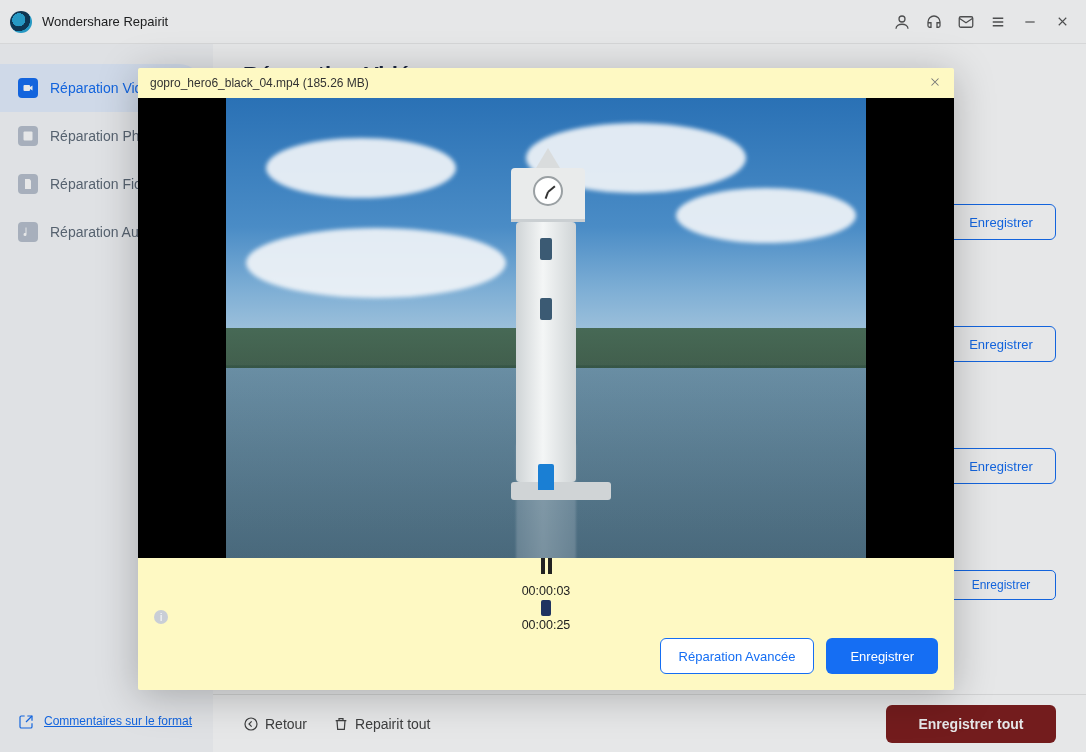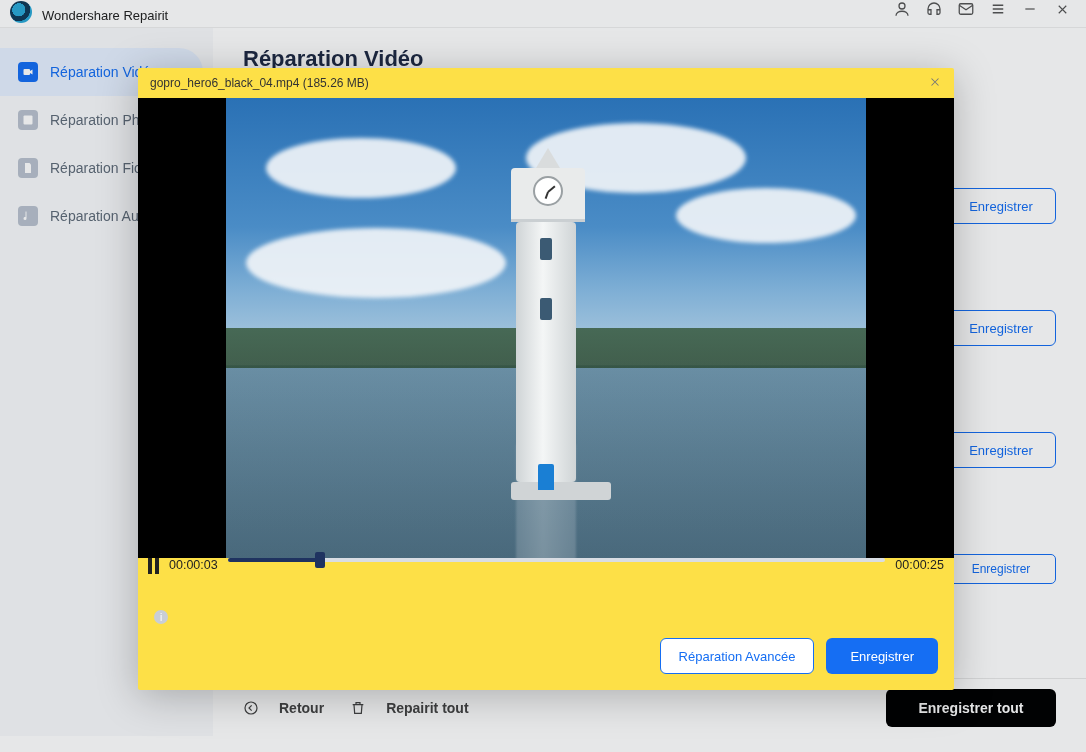--- a/index.html
+++ b/index.html
@@ -1,19 +1,19 @@
 <!DOCTYPE html>
 <html><head>
   <meta charset="utf-8">
   <style>
     * { margin:0; padding:0; box-sizing:border-box; font-family:"Segoe UI",Arial,sans-serif; }
     body { width:1086px; height:752px; background:#fff; overflow:hidden; position:relative; }
 
     
-    .titlebar { height:28px; display:flex; align-items:flex-end; padding:4px 10px; border-bottom:1px solid #eee; }
+    .titlebar { height:44px; display:flex; align-items:center; padding:4px 10px; border-bottom:1px solid #eee; }
     .titlebar .logo { width:22px; height:22px; border-radius:50%; background:radial-gradient(circle at 40% 40%,#2aa8d6 35%,#0f3a5a 36%,#0f3a5a 60%,#2aa8d6 61%); margin-right:10px; }
     .titlebar .name { font-size:13px; color:#222; }
     .titlebar .spacer { flex:1; }
     .tb-btn { width:28px; height:28px; display:flex; align-items:center; justify-content:center; margin-left:4px; color:#555; cursor:pointer; }
 
     
     .wrap { display:flex; height:calc(100% - 44px); }
     .sidebar { width:213px; background:#f8f9fb; display:flex; flex-direction:column; padding-top:20px; }
     .side-item { height:48px; display:flex; align-items:center; padding:0 18px; font-size:14px; color:#5f6b79; gap:12px; cursor:pointer; }
     .side-item .ico { width:20px; height:20px; border-radius:4px; background:#b9c1ce; display:flex; align-items:center; justify-content:center; }
@@ -22,27 +22,27 @@
     .sidebar .grow { flex:1; }
     .side-foot { display:flex; align-items:flex-start; gap:10px; padding:14px 18px 22px; font-size:12px; color:#156ef3; text-decoration:underline; cursor:pointer; }
 
     .main { flex:1; position:relative; padding:18px 30px; }
     .page-title { font-size:22px; font-weight:600; color:#1f2a44; }
 
     .filelist { position:absolute; top:160px; right:30px; left:30px; display:flex; flex-direction:column; gap:86px; align-items:flex-end; }
     .save-btn { width:110px; height:36px; border:1px solid #156ef3; color:#156ef3; background:#fff; border-radius:6px; font-size:13px; cursor:pointer; }
 
     .bottombar { position:absolute; left:0; right:0; bottom:0; height:58px; border-top:1px solid #e8e8e8; display:flex; align-items:center; padding:0 30px; gap:26px; }
-    .txtbtn { display:flex; align-items:center; gap:20px; font-size:14px; color:#444; cursor:pointer;font-weight:bold; }
+    .txtbtn { display:flex; align-items:center; gap:6px; font-size:14px; color:#444; cursor:pointer; }
     .bottombar .spacer { flex:1; }
-    .saveall { background:#000000; color:#fff; border:none; width:170px; height:38px; border-radius:6px; font-size:14px; font-weight:600; cursor:pointer; }
+    .saveall { background:#7f1d1d; color:#fff; border:none; width:170px; height:38px; border-radius:6px; font-size:14px; font-weight:600; cursor:pointer; }
 
     
     .overlay { position:absolute; inset:0; background:rgba(10,15,30,0.10); }
-    .modal { position:absolute; left:138px; top:68px; width:816px; background:#fde047; border-radius:2px; box-shadow:0 6px 40px rgba(0,0,0,0.25); display:flex; flex-direction:column; }
+    .modal { position:absolute; left:138px; top:68px; width:816px; background:#fef9c3; border-radius:2px; box-shadow:0 6px 40px rgba(0,0,0,0.25); display:flex; flex-direction:column; }
     .modal-head { height:30px; display:flex; align-items:center; padding:0 12px; font-size:12px; color:#333; }
     .modal-head .spacer { flex:1; }
     .modal-close { cursor:pointer; color:#777; }
 
     .video { height:460px; background:#000; display:flex; align-items:center; justify-content:center; overflow:hidden; }
     .scene { width:640px; height:460px; position:relative; background:linear-gradient(#2a71b5 0%,#4a8cc6 28%,#7fafd5 42%,#b6cfe0 58%,#6a8fa5 58.2%,#4f7185 100%); }
     .cloud { position:absolute; background:#f0f4f8; border-radius:50%; filter:blur(2px); opacity:.92; }
     .shore { position:absolute; bottom:0; left:0; right:0; height:200px; background:linear-gradient(rgba(255,255,255,0) 0%,rgba(90,120,140,.1) 15%,rgba(55,80,95,.25) 100%); }
     .trees { position:absolute; top:50%; left:0; right:0; height:40px; background:linear-gradient(#385a3e,#2c4a32); opacity:.85; }
     .tower { position:absolute; left:50%; transform:translateX(-50%); top:70px; width:70px; }
@@ -51,21 +51,21 @@
     .t-top:before { content:''; position:absolute; left:50%; top:-20px; transform:translateX(-50%); width:0; height:0; border-left:12px solid transparent; border-right:12px solid transparent; border-bottom:20px solid #d9dcdd; }
     .clock { position:absolute; top:8px; left:50%; transform:translateX(-50%); width:30px; height:30px; border-radius:50%; background:#fff; border:2px solid #9aa0a3; }
     .clock:before,.clock:after { content:''; position:absolute; left:50%; top:50%; background:#333; transform-origin:left center; height:2px; }
     .clock:before { width:9px; transform:rotate(-40deg); }
     .clock:after { width:7px; transform:rotate(110deg); }
     .t-win { position:absolute; left:50%; transform:translateX(-50%); width:12px; height:22px; background:#3b5a73; border-radius:2px; }
     .t-door { position:absolute; left:50%; transform:translateX(-50%); bottom:10px; width:16px; height:26px; background:#1a7fd4; border-radius:2px 2px 0 0; }
     .t-base { width:100px; height:18px; margin:0 auto; background:#d0d4d6; border-radius:3px; }
     .refl { position:absolute; left:50%; transform:translateX(-50%) scaleY(-1); top:345px; width:60px; height:150px; background:linear-gradient(90deg,#9fb0bc 0%,#d5dee3 45%,#9fb0bc 100%); opacity:.35; filter:blur(1px); border-radius:4px; }
 
-    .controls { display:flex; align-items:flex-start; height:42px; padding:0 10px; gap:10px; font-size:12.5px; color:#222; }
+    .controls { display:flex; align-items:center; height:42px; padding:0 2px; gap:10px; font-size:12.5px; color:#222;flex-direction:column; }
     .pause { cursor:pointer; display:flex; gap:3px; }
     .pause span { width:4px; height:16px; background:#222; }
     .track { flex:1; height:4px; background:#d9dde3; border-radius:2px; position:relative; }
     .track .prog { position:absolute; left:0; top:0; bottom:0; width:14%; background:#1f3360; border-radius:2px; }
     .track .thumb { position:absolute; top:50%; left:14%; transform:translate(-50%,-50%); width:10px; height:16px; background:#1f3360; border-radius:2px; }
 
     .msg { display:flex; align-items:flex-start; gap:10px; padding:8px 16px 4px; font-size:12px; color:#555; line-height:1.5; }
     .msg .info { width:14px; height:14px; border-radius:50%; background:#c9ced6; color:#fff; font-size:10px; display:flex; align-items:center; justify-content:center; flex-shrink:0; margin-top:2px; }
     .msg a { color:#156ef3; text-decoration:underline; cursor:pointer; }
     .modal-actions { display:flex; justify-content:flex-end; gap:12px; padding:10px 16px 16px; }
@@ -144,20 +144,28 @@
     </div>
     <div class="side-item">
       <div class="ico">
           <svg width="12" height="12" viewBox="0 0 24 24" fill="#fff">
             <path d="M9 3v14a3 3 0 11-2-2.8V3h2z"></path>
           </svg>
         </div>
       <span>Réparation Audio</span>
     </div>
     <div class="grow"></div>
+    <div class="side-foot">
+      <svg width="16" height="16" viewBox="0 0 24 24" fill="none" stroke="#156ef3" stroke-width="1.8">
+          <path d="M14 3h7v7"></path>
+          <path d="M21 3l-9 9"></path>
+          <path d="M21 14v5a2 2 0 01-2 2H5a2 2 0 01-2-2V5a2 2 0 012-2h5"></path>
+        </svg>
+      <span>Commentaires sur le format</span>
+    </div>
   </div>
 
   <div class="main">
     <div class="page-title">Réparation Vidéo</div>
 
     <div class="filelist">
       <button class="save-btn">Enregistrer</button>
       <button class="save-btn">Enregistrer</button>
       <button class="save-btn">Enregistrer</button>
       <button class="save-btn-sm">Enregistrer</button>

